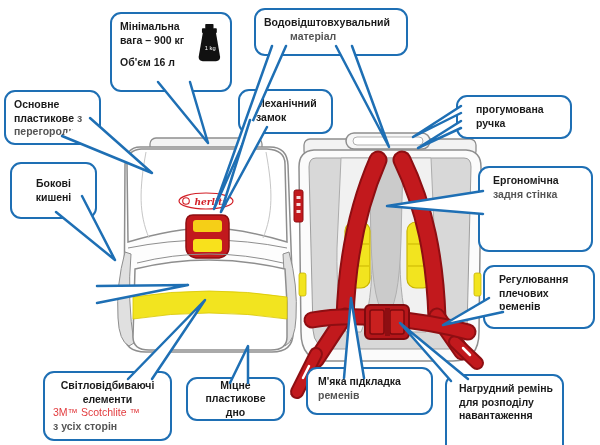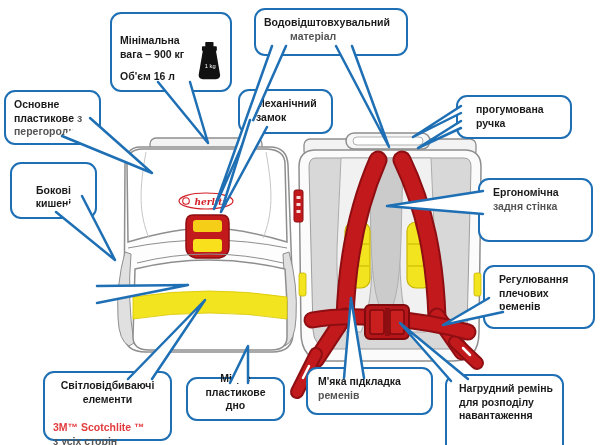--- a/index.html
+++ b/index.html
@@ -6,25 +6,25 @@
   #stage{position:relative;width:600px;height:445px;background:#fff;overflow:hidden;
          font-family:"Liberation Sans",sans-serif;}
   #art, #pointers{position:absolute;left:0;top:0;}
   #art{z-index:1;}
   #pointers{z-index:5;pointer-events:none;}
   .callout{position:absolute;z-index:2;background:#fff;border:2.5px solid #1E6FB4;
            border-radius:11px;padding:6px 8px;box-sizing:border-box;
            font-size:10.5px;line-height:1.3;color:#1a1a1a;}
   .b{font-weight:bold;color:#1a1a1a;}
   .r{font-weight:bold;color:#555;}
-  .red{font-weight:bold;color:#E23B3E;margin-top:15px;}
+  .red{font-weight:normal;color:#E23B3E;}
   .blk{display:block;}
   .ctr{text-align:center;}
-  .vcenter{display:flex;align-items:flex-end;justify-content:center;}
-  .co-flex{display:flex;gap:10px;align-items:flex-end;height:100%;}
+  .vcenter{display:flex;align-items:center;justify-content:center;}
+  .co-flex{display:flex;gap:10px;align-items:flex-start;height:100%;}
   .wtxt{width:76px;}
   .vol{display:block;margin-top:9px;}
   .ind{padding-left:26px;}
 </style>
 </head>
 <body>
 
 <div id="stage">
 
   <svg id="art" width="600" height="445" viewBox="0 0 600 445">
@@ -142,21 +142,21 @@
   </div>
 
   <div class="callout" style="left:238px;top:89px;width:95px;height:45px;padding-left:16px">
     <span class="b">Механічний замок</span>
   </div>
 
   <div class="callout" style="left:456px;top:95px;width:116px;height:44px;padding-left:18px">
     <span class="b">прогумована ручка</span>
   </div>
 
-  <div class="callout" style="left:478px;top:178px;width:115px;height:64px;padding-left:13px">
+  <div class="callout" style="left:478px;top:166px;width:115px;height:86px;padding-left:13px">
     <span class="b blk">Ергономічна</span>
     <span class="r blk">задня стінка</span>
   </div>
 
 
   <div class="callout" style="left:483px;top:265px;width:112px;height:64px;padding-left:14px">
     <span class="b">Регулювання плечових ременів</span>
   </div>
 
   <div class="callout" style="left:43px;top:371px;width:129px;height:70px">

